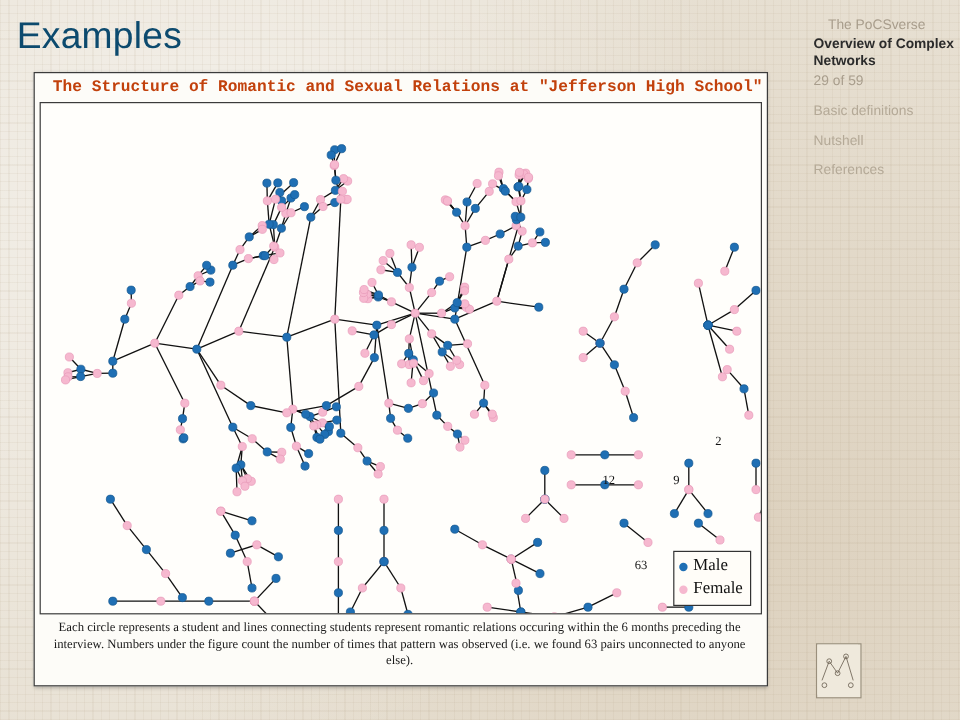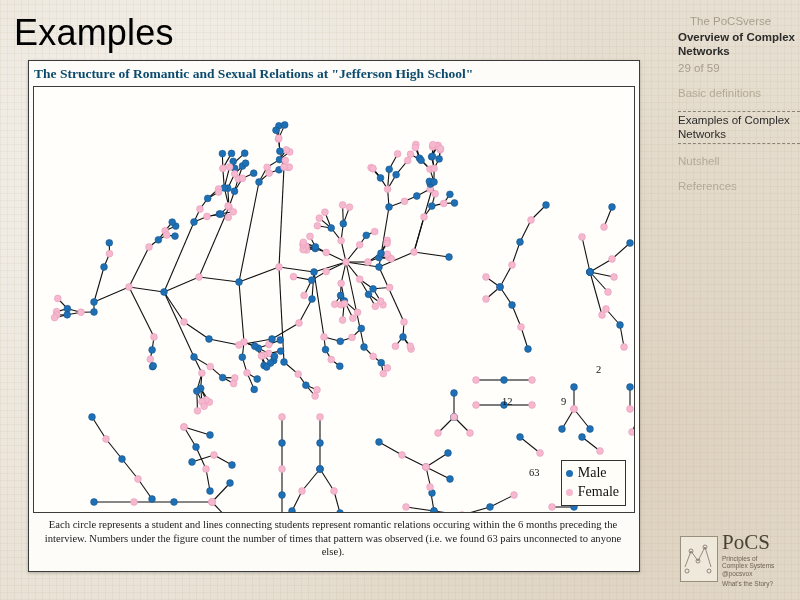--- a/index.html
+++ b/index.html
@@ -24,44 +24,45 @@
       repeating-linear-gradient(90deg, rgba(170,150,120,0.09) 0px, rgba(170,150,120,0.09) 1px, transparent 1px, transparent 7px),
       radial-gradient(circle at 20% 30%, rgba(255,255,255,0.55), rgba(255,255,255,0) 60%),
       radial-gradient(circle at 80% 75%, rgba(200,180,150,0.35), rgba(255,255,255,0) 65%);
     z-index: 0;
   }
 
   .slide-title {
     position: absolute;
     left: 14px;
     top: 12px;
-    font-size: 36px;
-    color: #000000;
+    font-size: 31px;
+    color: #0c4a6e;
     z-index: 5;
     letter-spacing: 0.2px;
   }
 
   
   .figure-panel {
     position: absolute;
     left: 28px;
     top: 60px;
     width: 610px;
     height: 510px;
     background: #fdfcf8;
     border: 1px solid #3b3b3b;
     box-shadow: 0 1px 3px rgba(0,0,0,0.25);
     z-index: 3;
   }
   .figure-title {
-    font-family: Liberation Serif, serif;
+    font-family: Liberation Mono, monospace;
     font-weight: bold;
     font-size: 13.5px;
-    color: #0c4a6e;
+    color: #c2410c;
     padding: 5px 0 4px 5px;
+    margin-left: 10px;
   }
   .figure-canvas-wrap {
     position: relative;
     margin: 0 4px;
     height: 425px;
     border: 1px solid #3b3b3b;
     background: #fffefb;
     overflow: hidden;
   }
   .figure-caption {
@@ -828,39 +829,31 @@
 
   <div class="figure-caption">Each circle represents a student and lines connecting students represent romantic relations occuring within the 6 months preceding the interview.  Numbers under the figure count the number of times that pattern  was  observed (i.e. we found 63 pairs unconnected to anyone else).</div>
 </div>
 
 <div class="nav">
   <div class="nav-brand">The PoCSverse</div>
   <div class="nav-current">Overview of Complex Networks</div>
   <div class="nav-slidenum">29 of 59</div>
 
   <div class="nav-item">Basic definitions</div>
-  <div class="nav-item active">Examples of Complex Networks</div>
   <div class="nav-item">Nutshell</div>
   <div class="nav-item">References</div>
 </div>
 
 <div class="logo">
   <div class="logo-badge">
     <svg width="34" height="42" viewBox="0 0 34 42">
       <rect x="0" y="0" width="34" height="42" fill="#efe9dc"></rect>
       <g stroke="#6d6253" stroke-width="0.7" fill="none">
         <path d="M4 30 L10 14 L17 24 L24 10 L30 30"></path>
         <circle cx="10" cy="14" r="2"></circle>
         <circle cx="17" cy="24" r="2"></circle>
         <circle cx="24" cy="10" r="2"></circle>
         <circle cx="6" cy="34" r="2"></circle>
         <circle cx="28" cy="34" r="2"></circle>
       </g>
     </svg>
   </div>
-  <div class="logo-text">
-    <div class="logo-name">PoCS</div>
-    <div class="logo-sub">Principles of</div>
-    <div class="logo-sub">Complex Systems</div>
-    <div class="logo-sub">@pocsvox</div>
-    <div class="logo-tag">What's the Story?</div>
-  </div>
 </div>
 
 </body></html>

